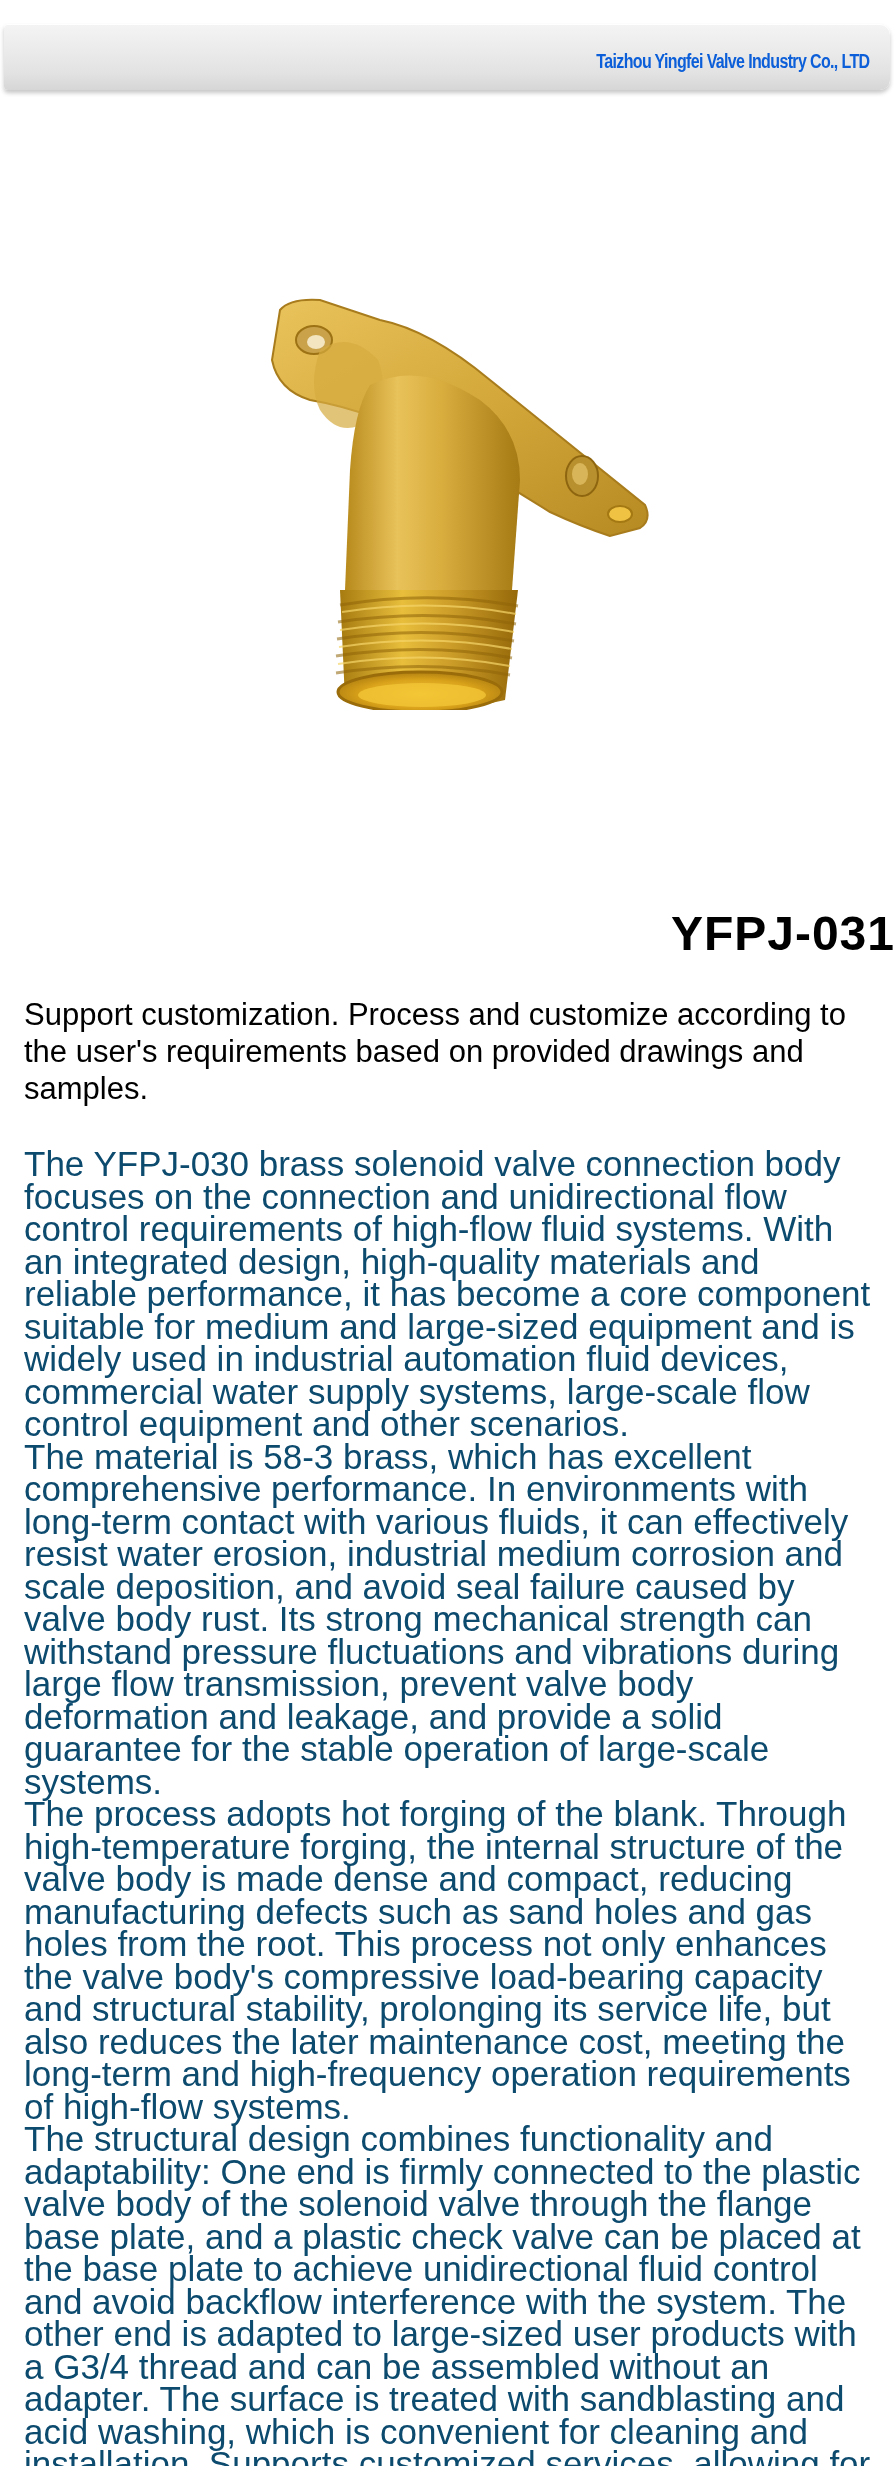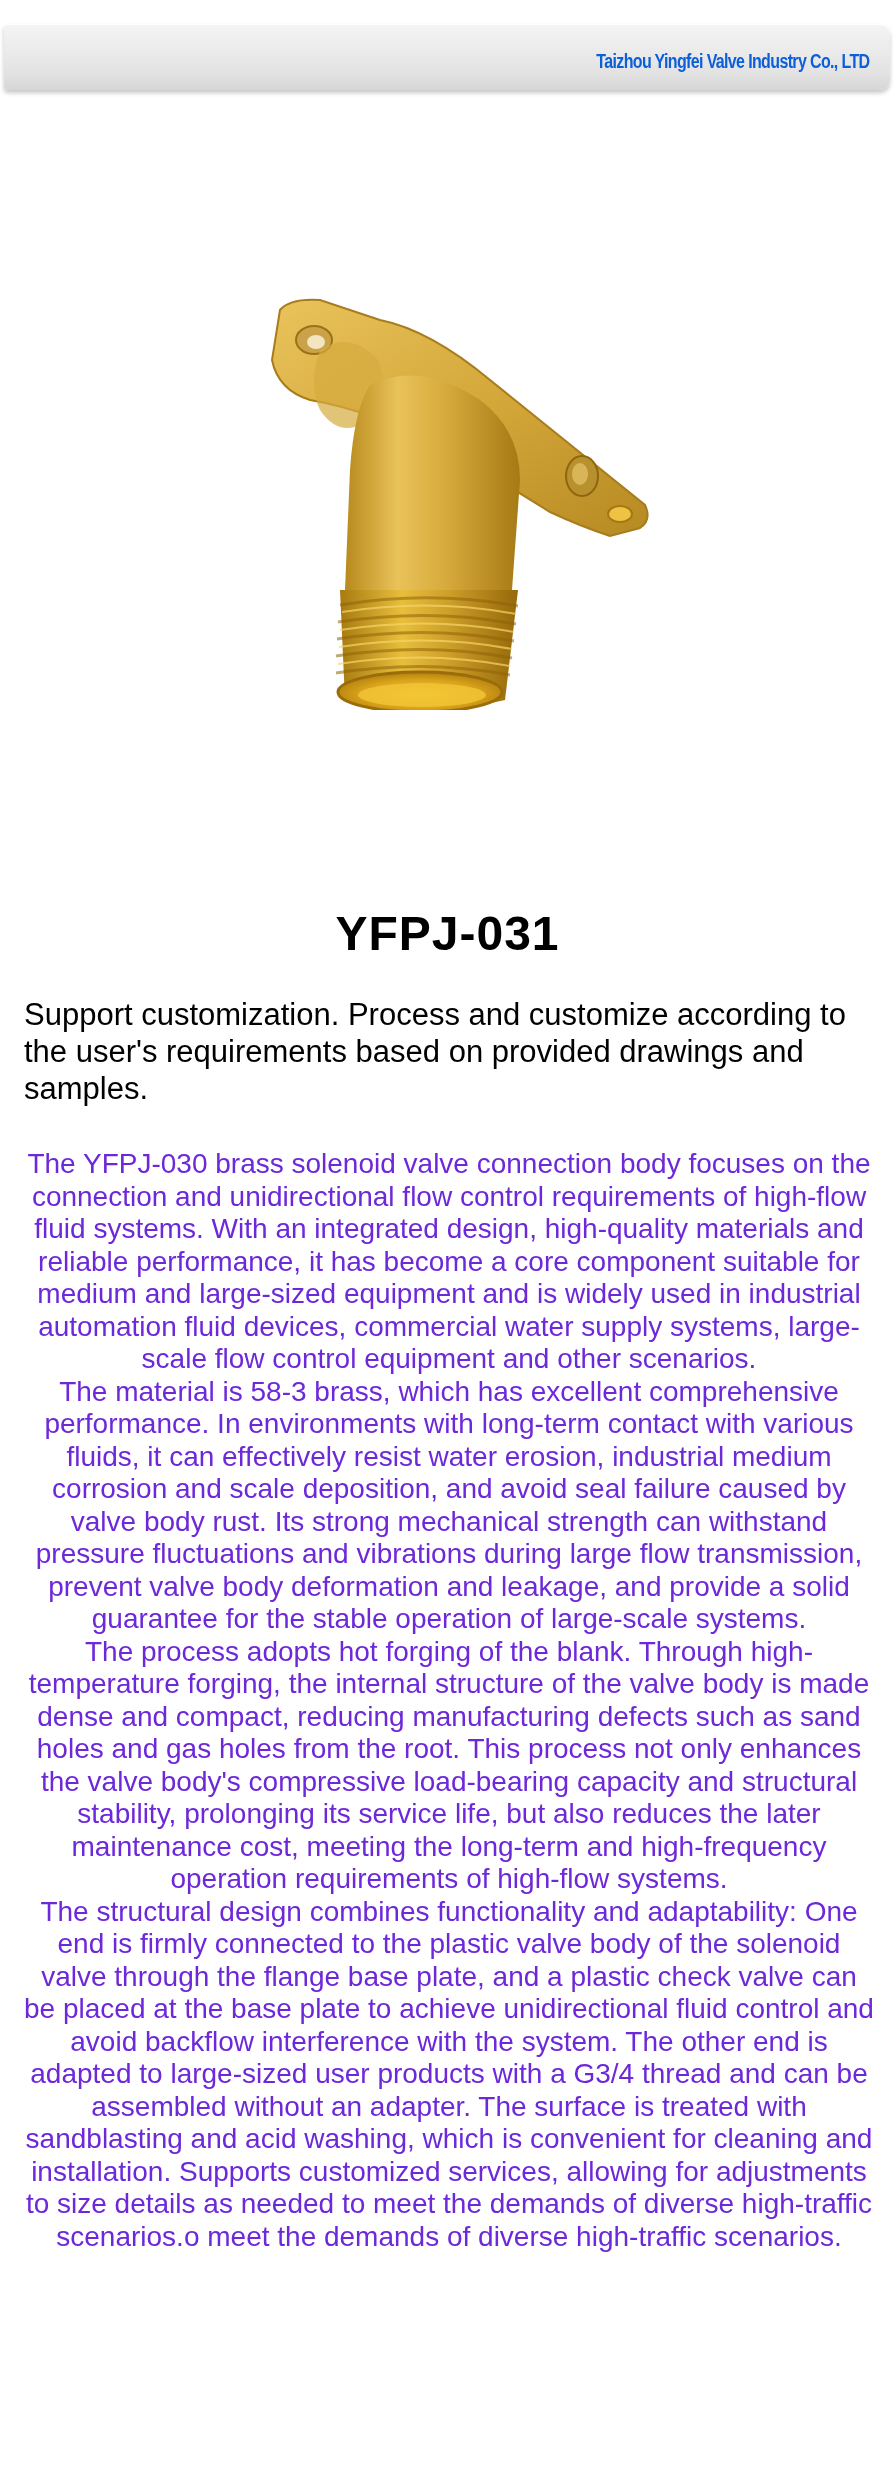--- a/index.html
+++ b/index.html
@@ -38,36 +38,36 @@
       font-family: "Liberation Sans", sans-serif;
       transform: scaleX(0.8); transform-origin: right center;
       white-space: nowrap;
     }
 
     
     .product-image { position: absolute; left: 250px; top: 290px; width: 400px; height: 420px; }
 
     
     .model-title {
-      position: absolute; left: 0; width: 895px; top: 906px; text-align: center;
+      position: absolute; left: 0; width: 895px; top: 906px; text-align: right;
       font-size: 48px; font-weight: bold; color: #000; letter-spacing: 1px;
     }
 
     
     .tagline {
       position: absolute; left: 24px; width: 850px; top: 996px;
       font-size: 31px; font-weight: normal; line-height: 37px; color: #000;
     }
 
     
     .description {
       position: absolute; left: 24px; width: 850px; top: 1148px;
     }
     .description p {
-      font-size: 28px; line-height: 32.5px; color: #6d28d9; text-align: center;
+      font-size: 35px; line-height: 32.5px; color: #0c4a6e;
     }
   </style>
 </head>
 <body>
 
 <div class="banner">
   <div class="banner-bar"></div>
   <div class="company-name">Taizhou Yingfei Valve Industry Co., LTD</div>
 </div>
 

